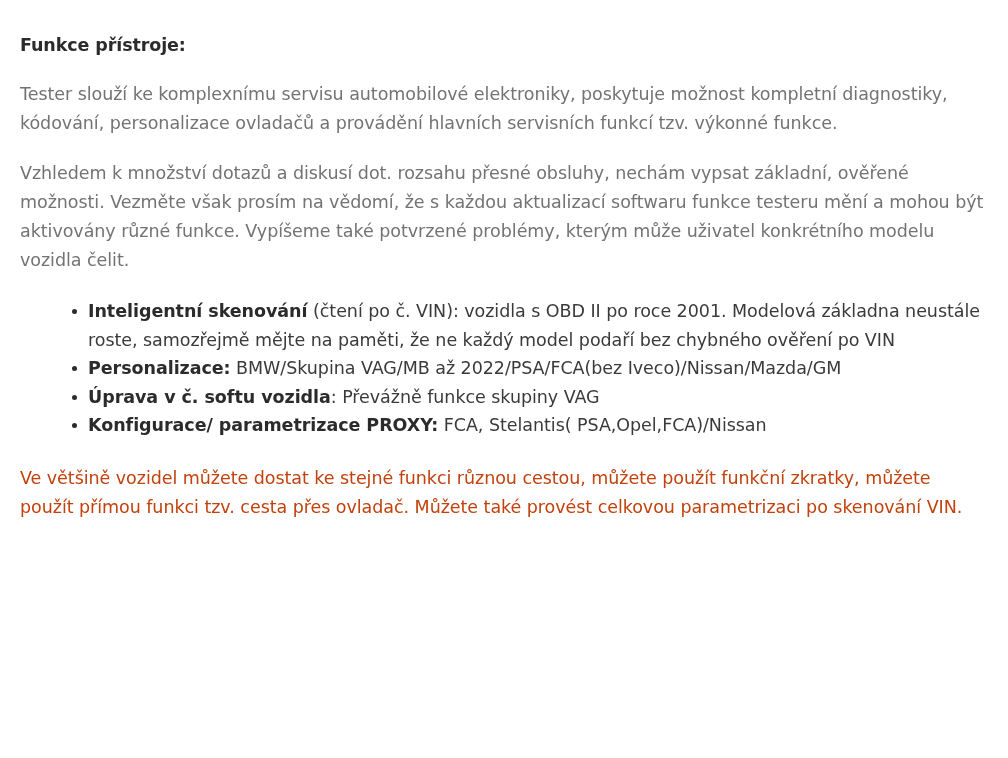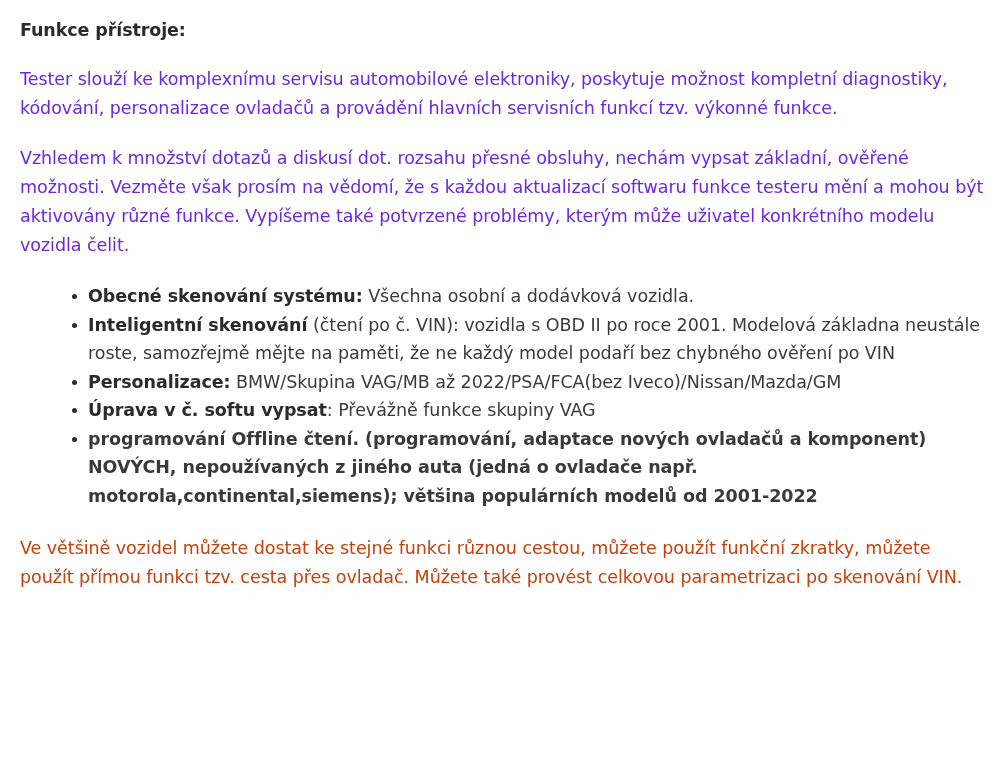--- a/index.html
+++ b/index.html
@@ -21,31 +21,31 @@
     box-sizing: border-box;
     width: 1008px;
     height: 758px;
     padding: 10px 22px 0 20px;
   }
 
   h2.section-heading {
     font-size: 17.5px;
     line-height: 28px;
     font-weight: bold;
-    margin: 6px 0 0 0;
+    margin: 21px 0 0 0;
     letter-spacing: -0.1px;
     color: #2b2b2b;
   }
 
   p.body-text {
     font-size: 17.5px;
     line-height: 29px;
     margin: 21px 0 0 0;
     letter-spacing: -0.05px;
-    color: #6d28d9;
+    color: #737373;
     max-width: 968px;
   }
 
   ul.feature-list {
     list-style: none;
     margin: 22px 0 0 0;
     padding: 0 0 0 52px;
     max-width: 930px;
   }
 
@@ -94,22 +94,21 @@
 
 <div class="page">
 
   <h2 class="section-heading">Funkce přístroje:</h2>
 
   <p class="body-text">Tester slouží ke komplexnímu servisu automobilové elektroniky, poskytuje možnost kompletní diagnostiky, kódování, personalizace ovladačů a provádění hlavních servisních funkcí tzv. výkonné funkce.</p>
 
   <p class="body-text">Vzhledem k množství dotazů a diskusí dot. rozsahu přesné obsluhy, nechám vypsat základní, ověřené možnosti. Vezměte však prosím na vědomí, že s každou aktualizací softwaru funkce testeru mění a mohou být aktivovány různé funkce. Vypíšeme také potvrzené problémy, kterým může uživatel konkrétního modelu vozidla čelit.</p>
 
   <ul class="feature-list" id="feature-list">
-      <li><span class="li-term">Obecné skenování systému:</span><span> Všechna osobní a dodávková vozidla.</span></li>
       <li><span class="li-term">Inteligentní skenování</span><span> (čtení po č. VIN): vozidla s OBD II po roce 2001. Modelová základna neustále roste, samozřejmě mějte na paměti, že ne každý model podaří bez chybného ověření po VIN</span></li>
       <li><span class="li-term">Personalizace:</span><span> BMW/Skupina VAG/MB až 2022/PSA/FCA(bez Iveco)/Nissan/Mazda/GM</span></li>
-      <li><span class="li-term">Úprava v č. softu vypsat</span><span>: Převážně funkce skupiny VAG</span></li>
-      <li class="all-bold"><span class="">programování Offline čtení. (programování, adaptace nových ovladačů a komponent) NOVÝCH, nepoužívaných z jiného auta (jedná o ovladače např. motorola,continental,siemens); většina populárních modelů od 2001-2022</span></li>
+      <li><span class="li-term">Úprava v č. softu vozidla</span><span>: Převážně funkce skupiny VAG</span></li>
+      <li><span class="li-term">Konfigurace/ parametrizace PROXY:</span><span> FCA, Stelantis( PSA,Opel,FCA)/Nissan</span></li>
     </ul>
 
   <p class="closing-text">Ve většině vozidel můžete dostat ke stejné funkci různou cestou, můžete použít funkční zkratky, můžete použít přímou funkci tzv. cesta přes ovladač. Můžete také provést celkovou parametrizaci po skenování VIN.</p>
 
 </div>
 
 </body></html>

